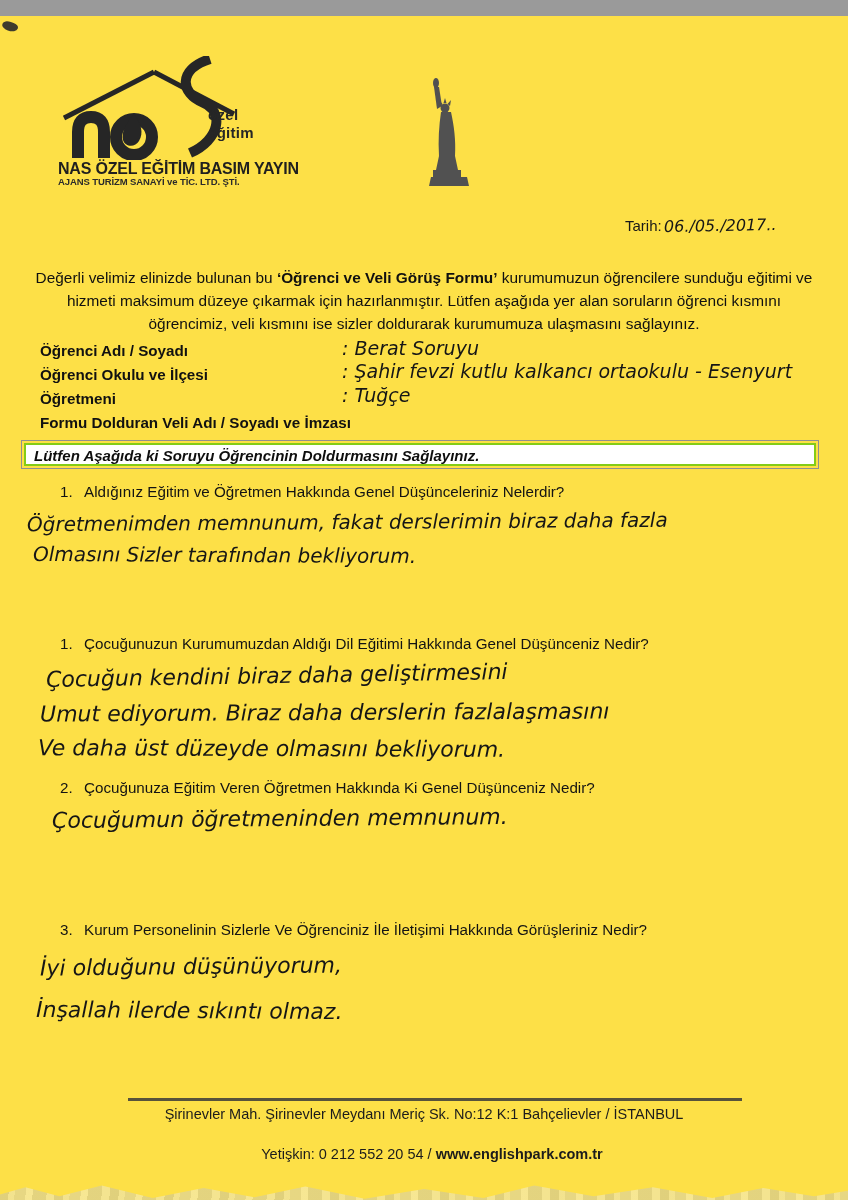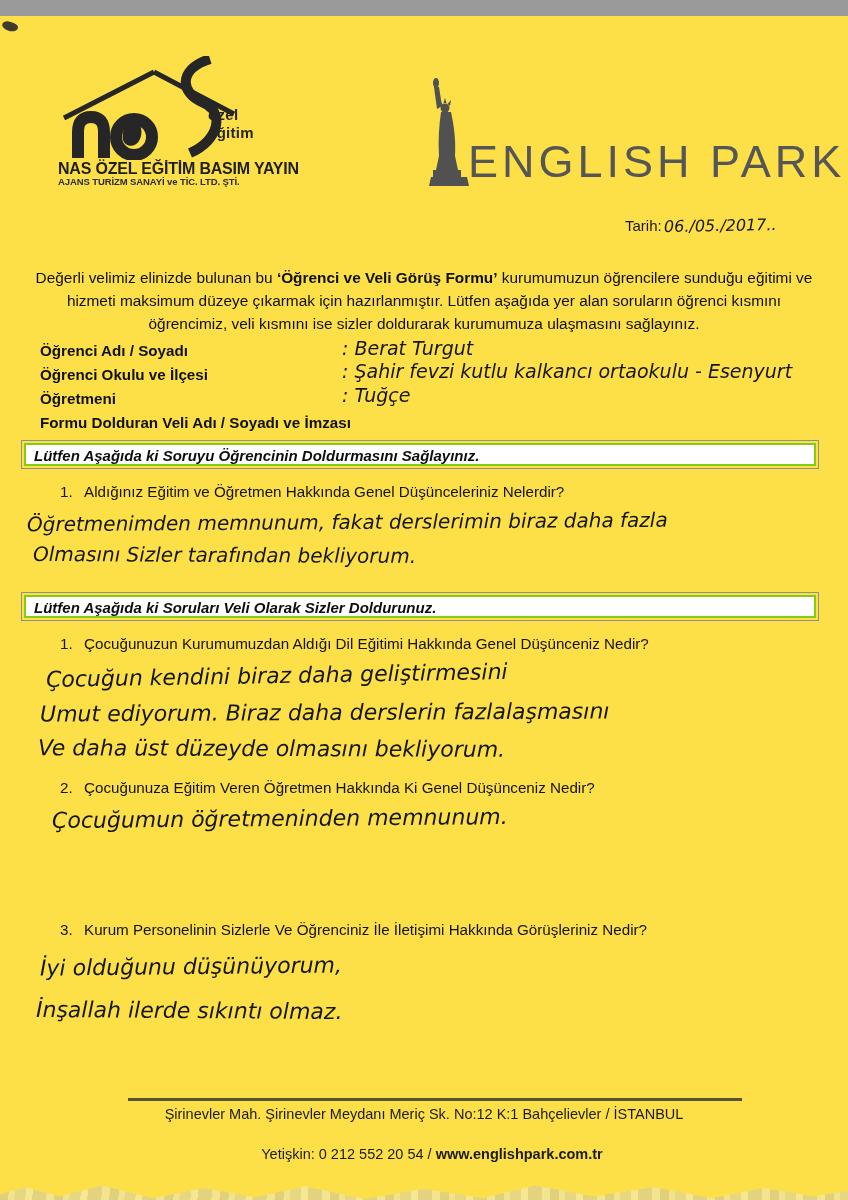--- a/index.html
+++ b/index.html
@@ -111,48 +111,46 @@
       <g fill="#515151">
         <ellipse cx="8" cy="5" rx="3" ry="5"></ellipse>
         <path d="M6,9 L11,9 L14,28 L9,31 Z"></path>
         <circle cx="17" cy="30" r="4.5"></circle>
         <path d="M17,20 l1.5,5 -3,0 Z M11,22 l3.5,4 -2.5,2 Z M23,22 l-3.5,4 2.5,2 Z"></path>
         <path d="M13,34 L23,34 C26,48 28,62 27,78 L30,92 L8,92 L11,78 C10,62 11,48 13,34 Z"></path>
         <rect x="5" y="92" width="28" height="7"></rect>
         <polygon points="3,99 39,99 41,108 1,108"></polygon>
       </g>
     </svg>
-    <div class="word">ENGLISH PARK</div>
   </div>
 
   <div class="abs date-row">
     <span class="date-label">Tarih:</span>
     <span class="hand date-hand">06./05./2017..</span>
   </div>
 
   <div class="abs intro"><span>Değerli velimiz elinizde bulunan bu </span><b>‘Öğrenci ve Veli Görüş Formu’</b><span> kurumumuzun öğrencilere sunduğu eğitimi ve hizmeti maksimum düzeye çıkarmak için hazırlanmıştır. Lütfen aşağıda yer alan soruların öğrenci kısmını öğrencimiz, veli kısmını ise sizler doldurarak kurumumuza ulaşmasını sağlayınız.</span></div>
 
   <div class="abs flabel" style="top:326px">Öğrenci Adı / Soyadı</div>
   <div class="abs flabel" style="top:350px">Öğrenci Okulu ve İlçesi</div>
   <div class="abs flabel" style="top:374px">Öğretmeni</div>
   <div class="abs flabel" style="top:398px">Formu Dolduran Veli Adı / Soyadı ve İmzası</div>
 
-  <div class="abs fvalue hand" style="top:321px">: Berat Turgut</div>
+  <div class="abs fvalue hand" style="top:321px">: Berat Soruyu</div>
   <div class="abs fvalue hand" style="top:344px">: Şahir fevzi kutlu kalkancı ortaokulu - Esenyurt</div>
   <div class="abs fvalue hand" style="top:368px">: Tuğçe</div>
 
   <div class="abs secbox sec1">Lütfen Aşağıda ki Soruyu Öğrencinin Doldurmasını Sağlayınız.</div>
   <div class="abs question q-s1">
     <span class="qnum">1.</span>
     <span>Aldığınız Eğitim ve Öğretmen Hakkında Genel Düşünceleriniz Nelerdir?</span>
   </div>
   <div class="abs ans hand a-s1">Öğretmenimden memnunum, fakat derslerimin biraz daha fazla</div>
   <div class="abs ans hand a-s2">Olmasını Sizler tarafından bekliyorum.</div>
 
-  <div class="abs secbox sec2">Lütfen Aşağıda ki Soruları Veli Olarak Sizler Doldurunuz.</div>
 
   <div class="abs question q-p1">
     <span class="qnum">1.</span>
     <span>Çocuğunuzun Kurumumuzdan Aldığı Dil Eğitimi Hakkında Genel Düşünceniz Nedir?</span>
   </div>
   <div class="abs ans hand a-p1a">Çocuğun kendini biraz daha geliştirmesini</div>
   <div class="abs ans hand a-p1b">Umut ediyorum. Biraz daha derslerin fazlalaşmasını</div>
   <div class="abs ans hand a-p1c">Ve daha üst düzeyde olmasını bekliyorum.</div>
 
   <div class="abs question q-p2">

